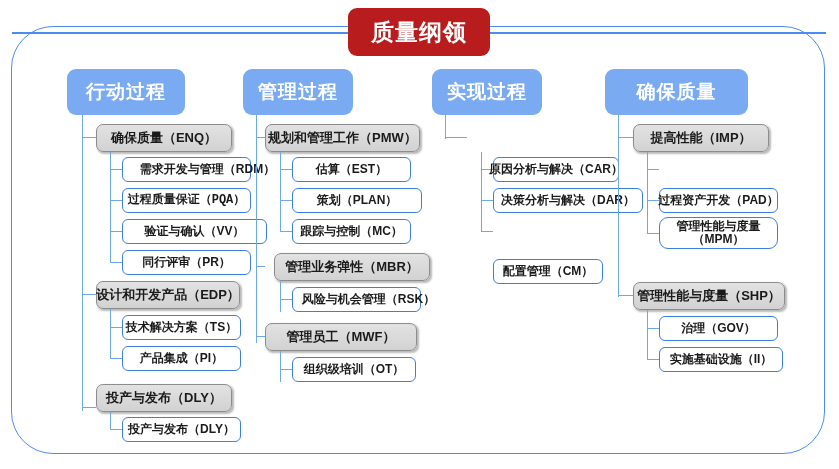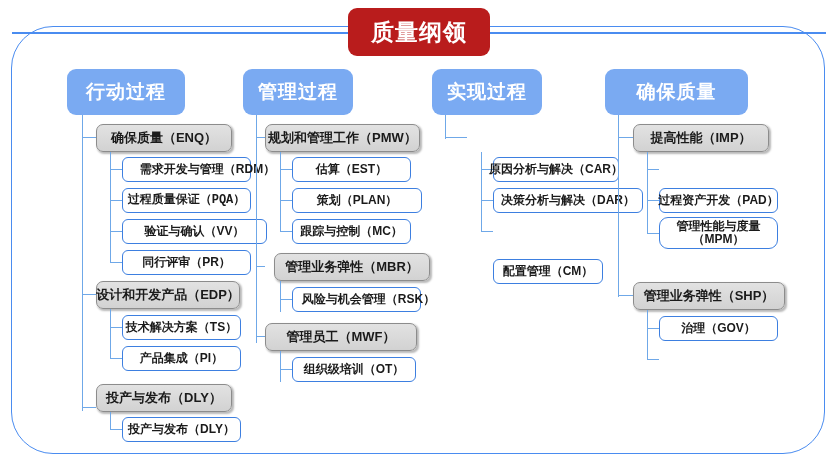--- a/index.html
+++ b/index.html
@@ -228,21 +228,22 @@
 
   <div class="hline" style="left:647px; top:169px; width:12px;"></div>
 
   <div class="hline" style="left:647px; top:200px; width:12px;"></div>
   <div class="leaf-box" style="left:659px; top:188px; width:119px;">过程资产开发（PAD）</div>
 
   <div class="hline" style="left:647px; top:233px; width:12px;"></div>
   <div class="leaf-box two-line" style="left:659px; top:217px; width:119px;">管理性能与度量（MPM）</div>
 
   <div class="hline" style="left:618px; top:295px; width:15px;"></div>
-  <div class="group-box" style="left:633px; top:282px; width:152px;">管理业务弹性（SHP）</div>
+  <div class="group-box" style="left:633px; top:282px; width:152px;">管理性能与度量（SHP）</div>
   <div class="vline" style="left:647px; top:310px; height:49px;"></div>
 
   <div class="hline" style="left:647px; top:328px; width:12px;"></div>
   <div class="leaf-box" style="left:659px; top:316px; width:119px;">治理（GOV）</div>
 
   <div class="hline" style="left:647px; top:359px; width:12px;"></div>
+  <div class="leaf-box" style="left:659px; top:347px; width:124px;">实施基础设施（II）</div>
 
 </div>
 
 </body></html>

